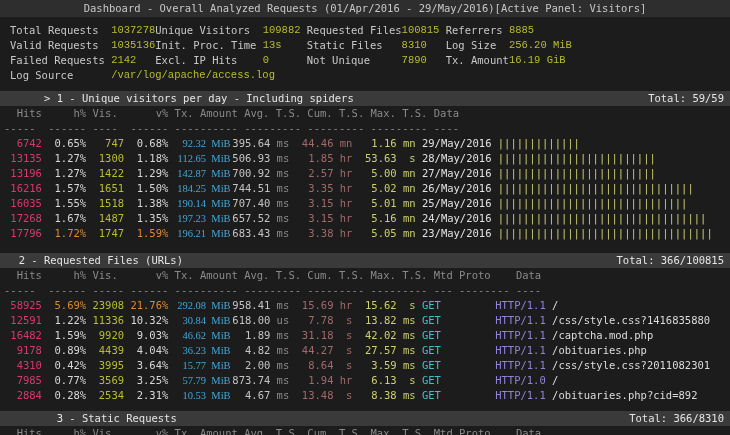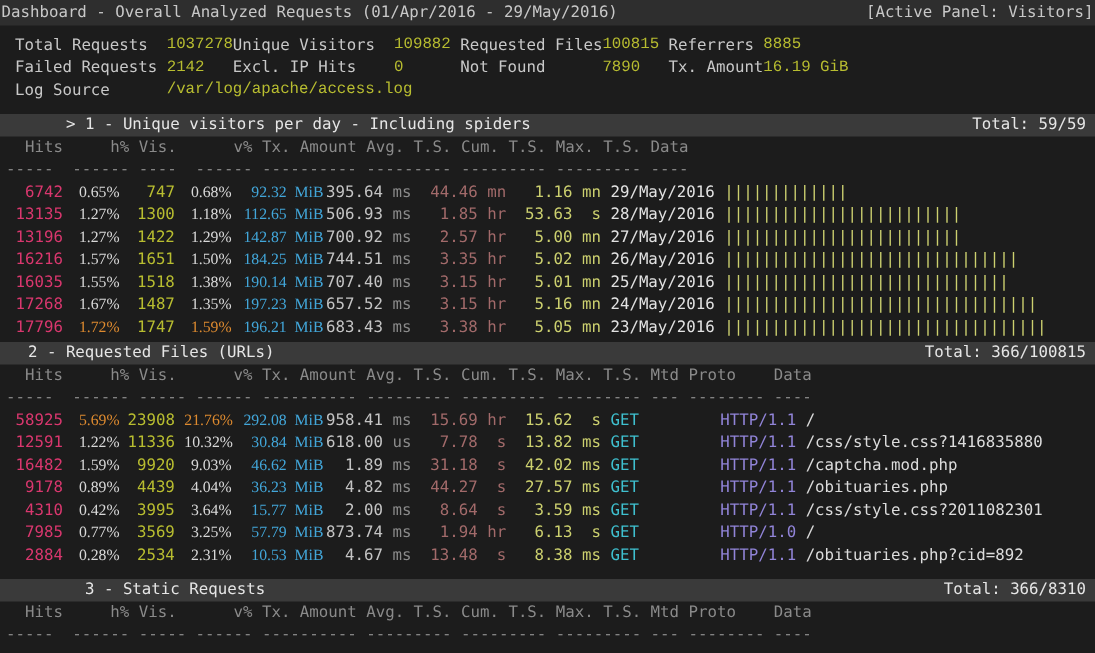--- a/index.html
+++ b/index.html
@@ -3,42 +3,42 @@
 <meta charset="utf-8">
 <style>
   html,body{margin:0;padding:0;}
   body{
     width:730px;height:435px;overflow:hidden;position:relative;
     background:var(--bg);
     font-family:"DejaVu Sans Mono",monospace;
   }
   .titlebar{
     height:17px;line-height:17px;background:var(--titlebar_bg);color:var(--titlebar_fg);
-    display:flex;justify-content:space-between;padding:0 1px;font-size:10.5px;white-space:nowrap;
+    display:flex;justify-content:center;padding:0 21px;font-size:10.5px;white-space:nowrap;
   }
   .panelbar{
     height:15px;line-height:15px;background:var(--panelbar_bg);color:var(--panelbar_fg);
     display:flex;justify-content:space-between;padding:0 6px;font-size:10.5px;white-space:nowrap;
   }
   .panelbar .cursor{display:inline-block;width:2ch;}
-  .mt8{margin-top:8px;padding-left:44px;} .mt5{margin-top:2px;}
+  .mt8{margin-top:8px;padding-left:44px;} .mt5{margin-top:12px;}
   .summary{padding-top:6px;}
   .line{height:15px;line-height:15px;white-space:nowrap;overflow:hidden;font-size:0;padding-left:4px;}
   .summary .line{padding-left:10px;}
   .line span{font-size:10.5px;display:inline-block;vertical-align:top;white-space:pre;}
   .f{margin-right:1ch;}
   .nf{margin-right:0;}
   .r{text-align:right;}
   .w2{width:2ch}.w3{width:3ch}.w5{width:5ch}.w6{width:6ch}.w7{width:7ch}.w8{width:8ch}
   .w9{width:9ch}.w10{width:10ch}.w11{width:11ch}.w15{width:15ch}.w16{width:16ch}.w17{width:17ch}
   .lbl{color:var(--label_fg);}
   .val{color:var(--value_green);font-family:Liberation Mono, monospace;}
   .hdr{color:var(--header_fg);}
   .hits{color:var(--hits_red);}
-  .pct{color:var(--pct_fg);font-family:Liberation Serif, serif;}
+  .pct{color:var(--pct_fg);}
   .pct[data-hl="max"]{color:var(--max_orange);}
   .vis{color:var(--value_green);}
   .tx{color:var(--tx_blue);font-family:Liberation Serif, serif;}
   .avg{color:var(--avg_fg);}
   .avgu{color:var(--unit_dim);}
   .cum{color:var(--cum_red);}
   .maxts{color:var(--max_ts_yellow);}
   .date{color:var(--date_fg);}
   .bars{color:var(--bars_yellow);}
   .mtd{color:var(--mtd_cyan);}
@@ -51,22 +51,23 @@
 <div class="titlebar">
   <span>Dashboard - Overall Analyzed Requests (01/Apr/2016 - 29/May/2016)</span>
   <span>[Active Panel: Visitors]</span>
 </div>
 
 <div class="summary">
   <div>
 
       <div class="line"><span class="nf w16 lbl">Total Requests</span><span class="nf w7 val">1037278</span><span class="nf w17 lbl">Unique Visitors</span><span class="nf w7 val">109882</span><span class="nf w15 lbl">Requested Files</span><span class="nf w7 val">100815</span><span class="nf w10 lbl">Referrers</span><span class="nf val">8885</span></div>
 
+      <div class="line"><span class="nf w16 lbl">Valid Requests</span><span class="nf w7 val">1035136</span><span class="nf w17 lbl">Init. Proc. Time</span><span class="nf w7 val">13s</span><span class="nf w15 lbl">Static Files</span><span class="nf w7 val">8310</span><span class="nf w10 lbl">Log Size</span><span class="nf val">256.20 MiB</span></div>
 
-      <div class="line"><span class="nf w16 lbl">Failed Requests</span><span class="nf w7 val">2142</span><span class="nf w17 lbl">Excl. IP Hits</span><span class="nf w7 val">0</span><span class="nf w15 lbl">Not Found</span><span class="nf w7 val">7890</span><span class="nf w10 lbl">Tx. Amount</span><span class="nf val">16.19 GiB</span></div>
+      <div class="line"><span class="nf w16 lbl">Failed Requests</span><span class="nf w7 val">2142</span><span class="nf w17 lbl">Excl. IP Hits</span><span class="nf w7 val">0</span><span class="nf w15 lbl">Not Unique</span><span class="nf w7 val">7890</span><span class="nf w10 lbl">Tx. Amount</span><span class="nf val">16.19 GiB</span></div>
 
       <div class="line"><span class="nf w16 lbl">Log Source</span><span class="nf w7 val">/var/log/apache/access.log</span><span class="nf w17 lbl"></span><span class="nf w7 val"></span><span class="nf w15 lbl"></span><span class="nf w7 val"></span><span class="nf w10 lbl"></span><span class="nf val"></span></div>
     </div>
 </div>
 
 <div class="panelbar mt8">
   <span><span class="cursor">&gt;</span><span>1 - Unique visitors per day - Including spiders</span></span>
   <span>Total: 59/59</span>
 </div>
 <div class="line"><span class="f w6 r hdr">Hits</span><span class="f w6 r hdr">h%</span><span class="f w5 hdr">Vis.</span><span class="f w6 r hdr">v%</span><span class="f w10 hdr">Tx. Amount</span><span class="f w9 hdr">Avg. T.S.</span><span class="f w9 hdr">Cum. T.S.</span><span class="f w9 hdr">Max. T.S.</span><span class="f hdr">Data</span></div>

